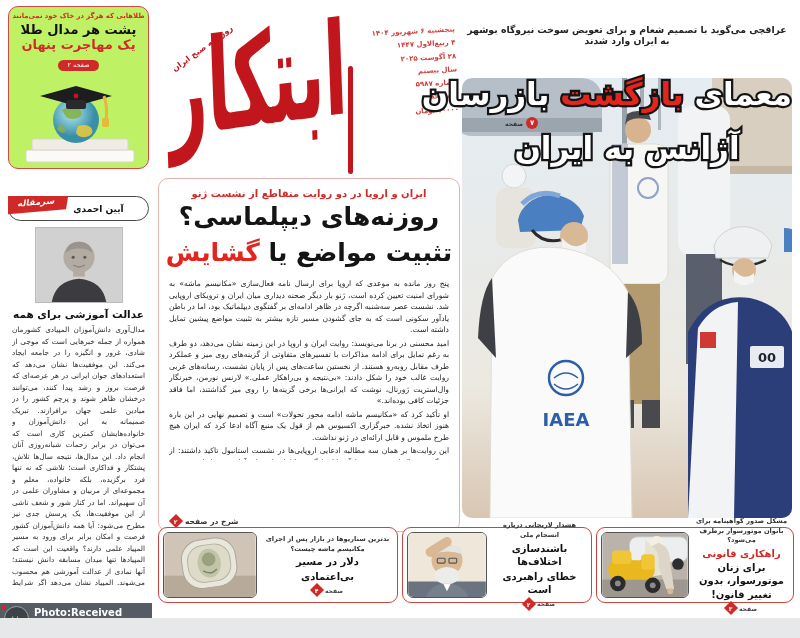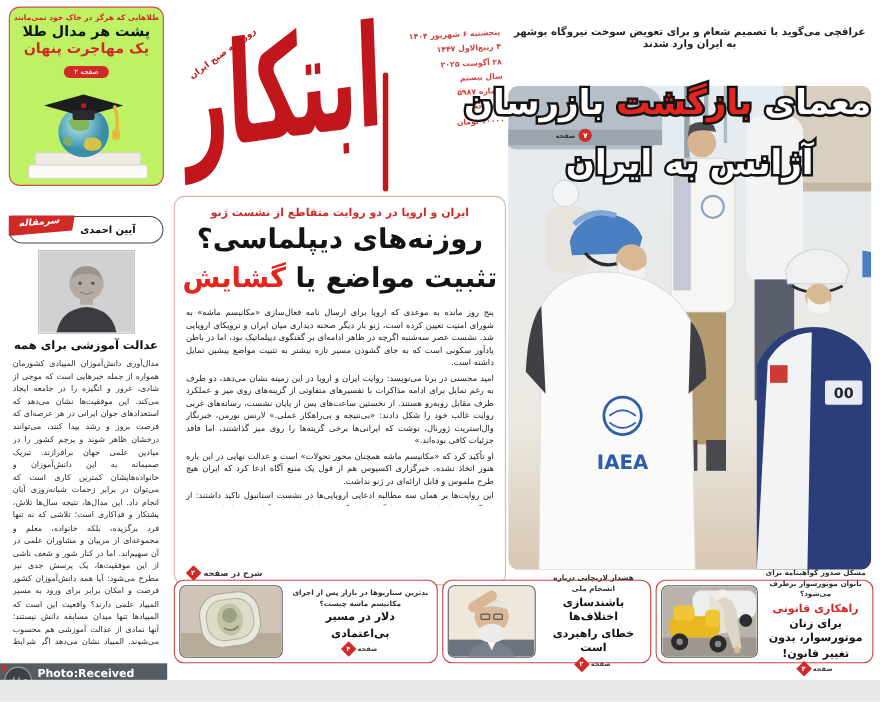--- a/index.html
+++ b/index.html
@@ -255,21 +255,21 @@
     </svg>
   </div>
 
   <div class="main-article">
     <div class="ma-kicker">ایران و اروپا در دو روایت متقاطع از نشست ژنو</div>
     <div class="ma-h">روزنه‌های دیپلماسی؟</div>
     <div class="ma-h"><span>تثبیت مواضع یا </span><span class="red">گشایش</span></div>
     <div class="ma-body">
       <p>پنج روز مانده به موعدی که اروپا برای ارسال نامه فعال‌سازی «مکانیسم ماشه» به شورای امنیت تعیین کرده است، ژنو بار دیگر صحنه دیداری میان ایران و ترویکای اروپایی شد. نشست عصر سه‌شنبه اگرچه در ظاهر ادامه‌ای بر گفتگوی دیپلماتیک بود، اما در باطن یادآور سکونی است که به جای گشودن مسیر تازه بیشتر به تثبیت مواضع پیشین تمایل داشته است.</p>
       <p>امید محسنی در برنا می‌نویسد: روایت ایران و اروپا در این زمینه نشان می‌دهد، دو طرف به رغم تمایل برای ادامه مذاکرات با تفسیرهای متفاوتی از گزینه‌های روی میز و عملکرد طرف مقابل روبه‌رو هستند. از نخستین ساعت‌های پس از پایان نشست، رسانه‌های غربی روایت غالب خود را شکل دادند: «بی‌نتیجه و بی‌راهکار عملی.» لارنس نورمن، خبرنگار وال‌استریت ژورنال، نوشت که ایرانی‌ها برخی گزینه‌ها را روی میز گذاشتند، اما فاقد جزئیات کافی بوده‌اند.»</p>
-      <p>او تأکید کرد که «مکانیسم ماشه همچنان محور تحولات» است و عدالت نهایی در این باره هنوز اتخاذ نشده. خبرگزاری اکسیوس هم از قول یک منبع آگاه ادعا کرد که ایران هیچ طرح ملموس و قابل ارائه‌ای در ژنو نداشت.</p>
+      <p>او تأکید کرد که «مکانیسم ماشه ادامه محور تحولات» است و تصمیم نهایی در این باره هنوز اتخاذ نشده. خبرگزاری اکسیوس هم از قول یک منبع آگاه ادعا کرد که ایران هیچ طرح ملموس و قابل ارائه‌ای در ژنو نداشت.</p>
       <p>این روایت‌ها بر همان سه مطالبه ادعایی اروپایی‌ها در نشست استانبول تاکید داشتند: از سرگیری مذاکرات مستقیم با آمریکا، بازگشت کامل بازرسان آژانس به ایران و تعیین تکلیف ذخایر اورانیوم غنی‌شده. سه مطالبه‌ای که در نگاه تهران، نه خواسته‌های مستقل اروپا، بلکه بازتاب «نیازهای نیابتی» واشنگتن است.</p>
     </div>
     <div class="ma-footer">
       <span class="word">شرح در صفحه</span>
       <span class="diamond">
           <span>۲</span>
         </span>
     </div>
   </div>
 

